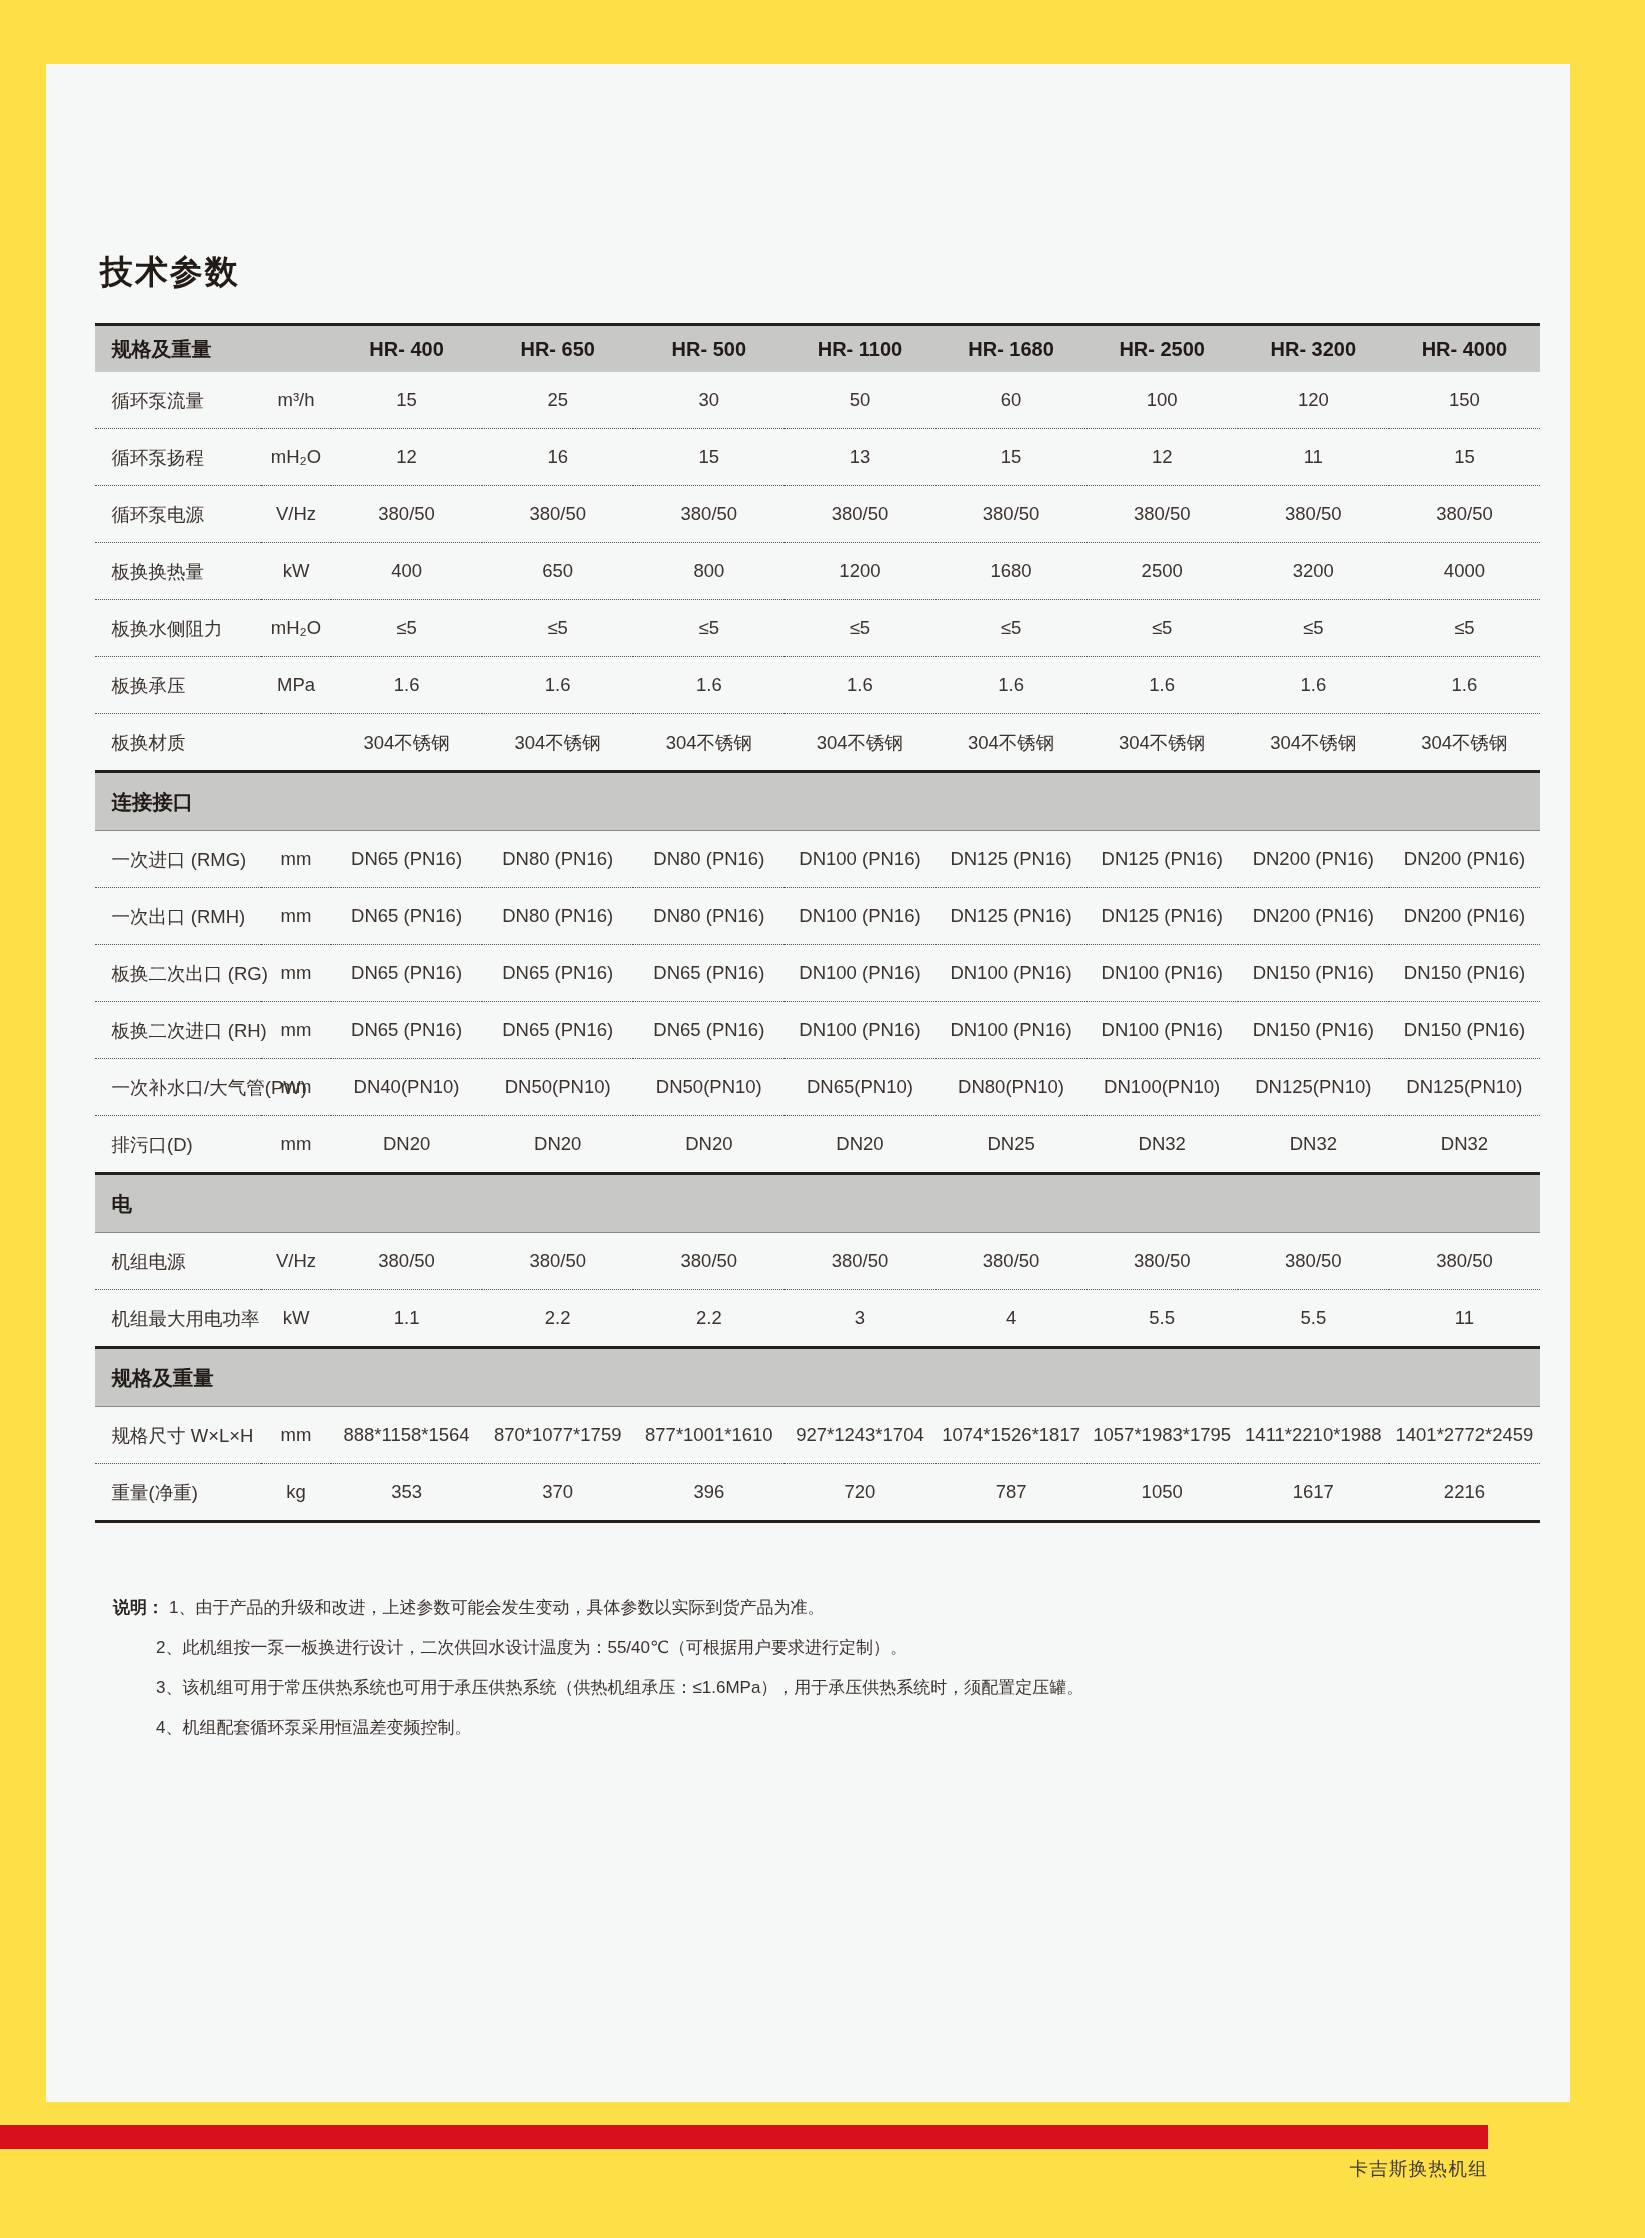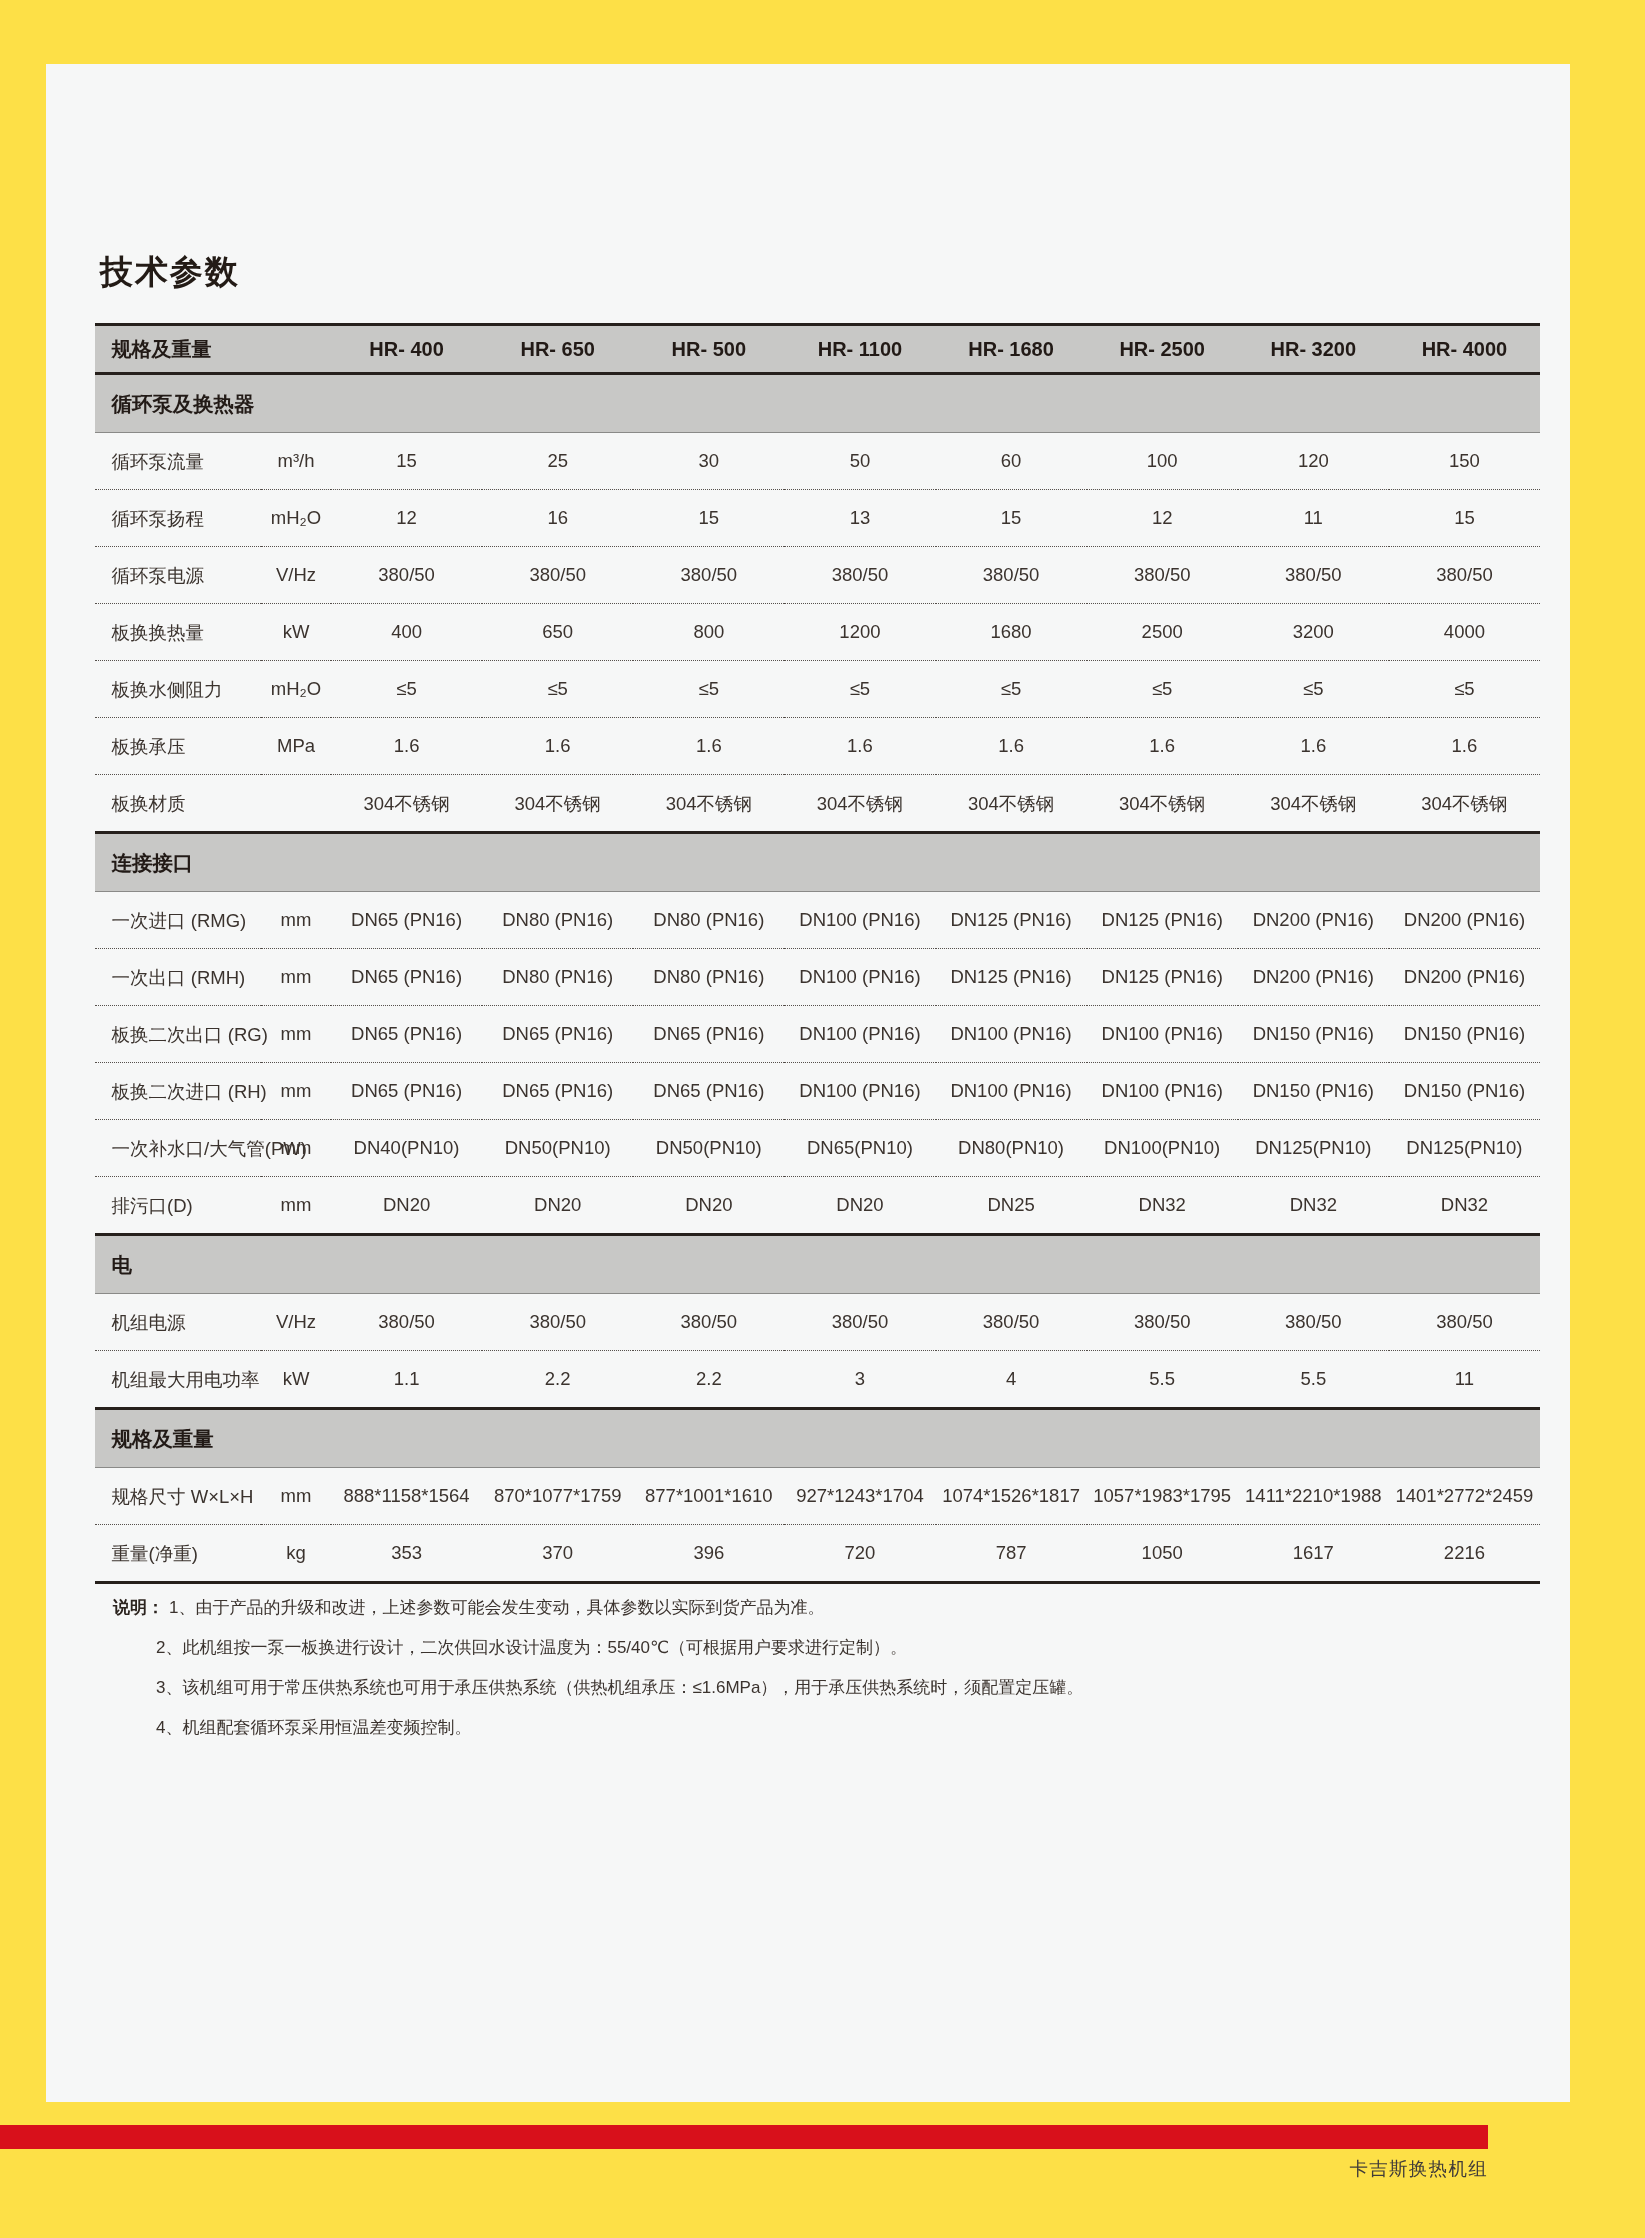--- a/index.html
+++ b/index.html
@@ -63,23 +63,20 @@
           <th>HR- 650</th>
           <th>HR- 500</th>
           <th>HR- 1100</th>
           <th>HR- 1680</th>
           <th>HR- 2500</th>
           <th>HR- 3200</th>
           <th>HR- 4000</th>
         </tr>
       </thead>
       <tbody>
-          <tr class="section-row">
-            <td colspan="10">循环泵及换热器</td>
-          </tr>
           <tr class="data-row">
             <td class="lbl">循环泵流量</td>
             <td class="unit">m³/h</td>
             <td>15</td>
             <td>25</td>
             <td>30</td>
             <td>50</td>
             <td>60</td>
             <td>100</td>
             <td>120</td>

